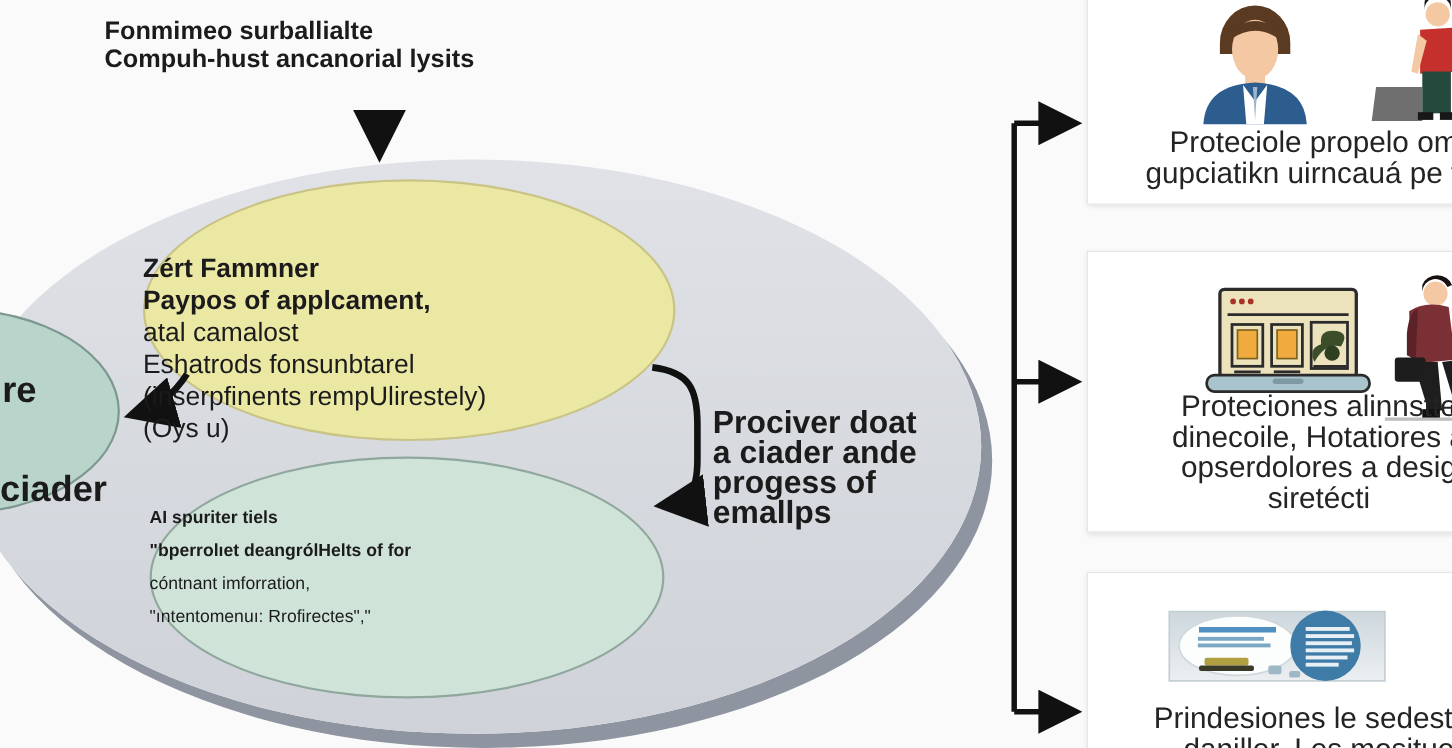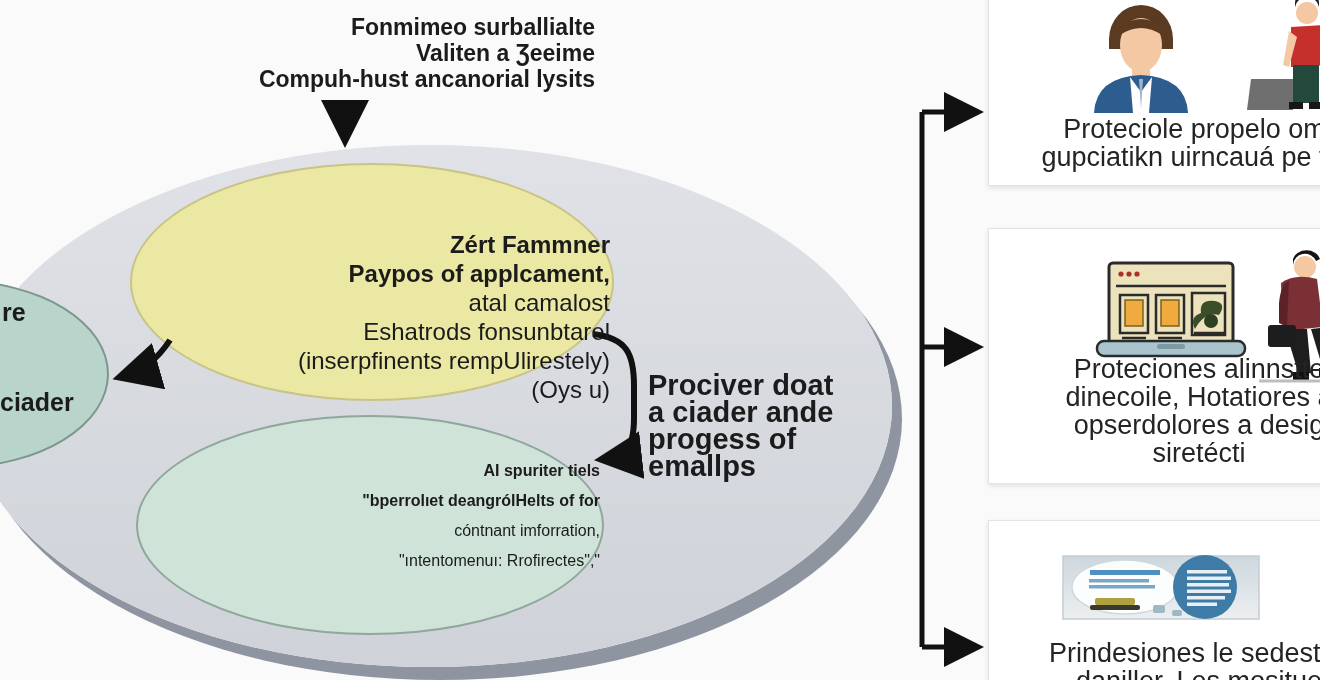--- a/index.html
+++ b/index.html
@@ -25,28 +25,28 @@
   .green{
     left:136px;top:415px;width:464px;height:216px;
     background:#cfe3d8;border:2px solid #8fa79c;
   }
   .teal{
     left:-195px;top:280px;width:300px;height:184px;
     background:#b9d4ca;border:2px solid #7c988e;
   }
 
   
-  .tblock{position:absolute;text-align:right;}
+  .tblock{position:absolute;text-align:left;}
   .line{display:block;}
   .top-note{left:95px;top:14px;width:500px;font-size:23px;line-height:26px;font-weight:700;}
   .yellow-text{left:130px;top:186px;width:480px;font-size:24px;line-height:29px;margin-top:44px;}
   .green-text{left:136px;top:456px;width:464px;font-size:16px;line-height:30px;}
   .bold{font-weight:700;}
   .flow-note{left:648px;top:372px;width:260px;text-align:left;font-size:29px;line-height:27px;font-weight:700;}
-  .teal-label{position:absolute;font-size:25px;font-weight:700;}
+  .teal-label{position:absolute;font-size:33px;font-weight:700;margin-top:37px;}
   .teal-label.l1{left:2px;top:298px;}
   .teal-label.l2{left:0px;top:388px;}
 
   
   svg.arrows{position:absolute;left:0;top:0;width:1320px;height:680px;pointer-events:none;}
 
   
   .card{
     position:absolute;left:988px;width:420px;background:#ffffff;
     border:1px solid #e4e4e4;box-shadow:0 2px 5px rgba(0,0,0,0.10);
@@ -90,21 +90,20 @@
     <path d="M593 334 C 627 338 634 354 634 386 L634 418 C 634 450 624 457 606 459" stroke="#111111" stroke-width="6" fill="none" marker-end="url(#ah)"></path>
 
     <path d="M922 112 L922 647" stroke="#111111" stroke-width="5" fill="none"></path>
     <path d="M922 112 L974 112" stroke="#111111" stroke-width="5" fill="none" marker-end="url(#ah)"></path>
     <path d="M922 347 L974 347" stroke="#111111" stroke-width="5" fill="none" marker-end="url(#ah)"></path>
     <path d="M922 647 L974 647" stroke="#111111" stroke-width="5" fill="none" marker-end="url(#ah)"></path>
   </svg>
 
   <div class="tblock top-note">
     <span class="line">Fonmimeo surballialte</span>
-    <span class="line">Valiten a Ʒeeime</span>
     <span class="line">Compuh-hust ancanorial lysits</span>
   </div>
 
   <span class="teal-label l1">re</span>
   <span class="teal-label l2">ciader</span>
 
   <div class="tblock yellow-text">
     <span class="line bold">Zért Fammner</span>
     <span class="line bold">Paypos of applcament,</span>
     <span class="line">atal camalost</span>

